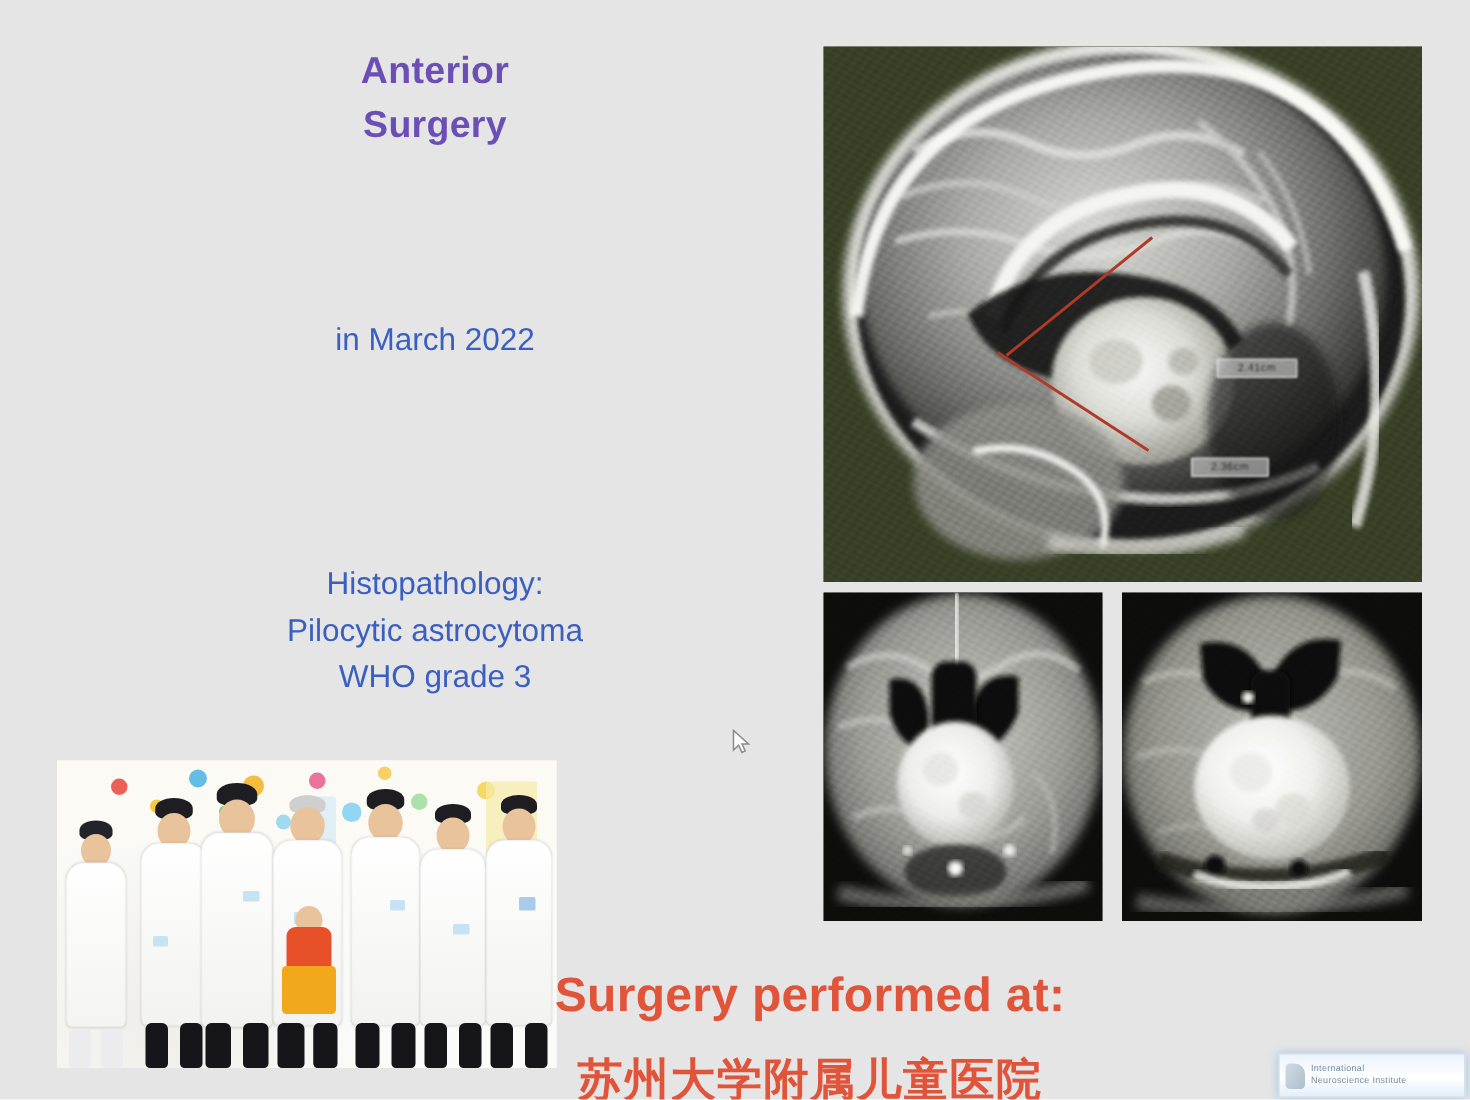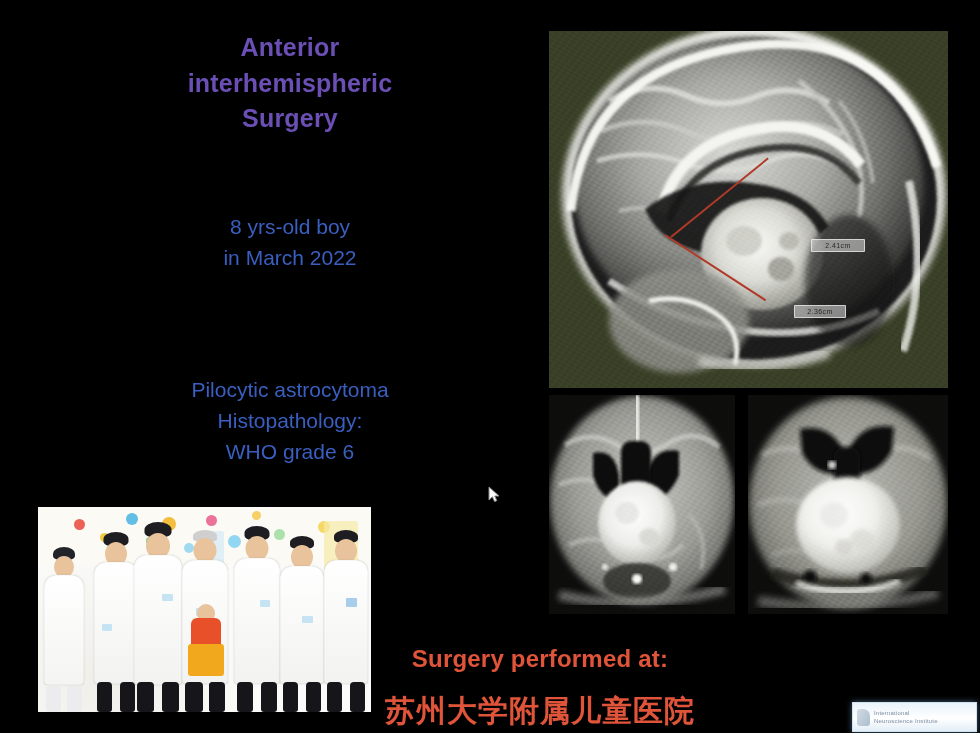--- a/index.html
+++ b/index.html
@@ -3,21 +3,21 @@
 <meta charset="utf-8">
 <style>
   html,body{margin:0;padding:0;}
   body{
     width:980px;height:733px;
     background:#ffffff;
     font-family:"Liberation Sans",sans-serif;
     overflow:hidden;
     position:relative;
   }
-  .slide{position:absolute;inset:0;background:#000000;}
+  .slide{position:absolute;inset:0;background:#e5e5e5;}
 
   
   .title-block{
     position:absolute;left:120px;top:30px;width:340px;
     text-align:center;
     color:#6b4fb5;
     font-weight:bold;
     font-size:25px;
     line-height:1.42;
     letter-spacing:.2px;
@@ -113,21 +113,21 @@
     font-family:"DejaVu Sans",sans-serif;
     font-weight:bold;font-size:46px;color:#0b0b0b;
     letter-spacing:1px;line-height:1;
   }
 
   
   .caption{
     position:absolute;left:330px;top:645px;width:420px;text-align:center;
   }
   .caption-en{
-    display:block;color:#e0543a;font-size:24px;font-weight:600;
+    display:block;color:#e0543a;font-size:32px;font-weight:600;
     letter-spacing:.2px;white-space:nowrap;
   }
   .caption-cn{
     display:block;color:#e0543a;font-size:30px;font-weight:bold;
     margin-top:18px;letter-spacing:1px;white-space:nowrap;
   }
 
   
   .watermark{
     position:absolute;left:852px;top:702px;width:125px;height:30px;
@@ -147,33 +147,31 @@
   
   .cursor{position:absolute;left:488px;top:486px;width:14px;height:18px;}
 </style>
 </head>
 <body>
 
 <div class="slide">
 
   <div class="title-block">
     <span class="title-line">Anterior</span>
-    <span class="title-line">interhemispheric</span>
     <span class="title-line">Surgery</span>
   </div>
 
   <div class="info-block">
-    <span class="info-line">8 yrs-old boy</span>
     <span class="info-line">in March 2022</span>
   </div>
 
   <div class="histo-block">
+    <span class="info-line">Histopathology:</span>
     <span class="info-line">Pilocytic astrocytoma</span>
-    <span class="info-line">Histopathology:</span>
-    <span class="info-line">WHO grade 6</span>
+    <span class="info-line">WHO grade 3</span>
   </div>
 
   <div class="photo">
     <div class="photo-bg"></div>
 
     <div class="wall-strip" style="left:0;top:0;width:100%;height:58px;background:#fbfaf4;"></div>
     <div class="confetti" style="left:36px;top:12px;width:11px;height:11px;background:#e8453a;"></div>
     <div class="confetti" style="left:62px;top:26px;width:9px;height:9px;background:#f0c020;"></div>
     <div class="confetti" style="left:88px;top:6px;width:12px;height:12px;background:#46b3e0;"></div>
     <div class="confetti" style="left:108px;top:30px;width:8px;height:8px;background:#6fc36f;"></div>

